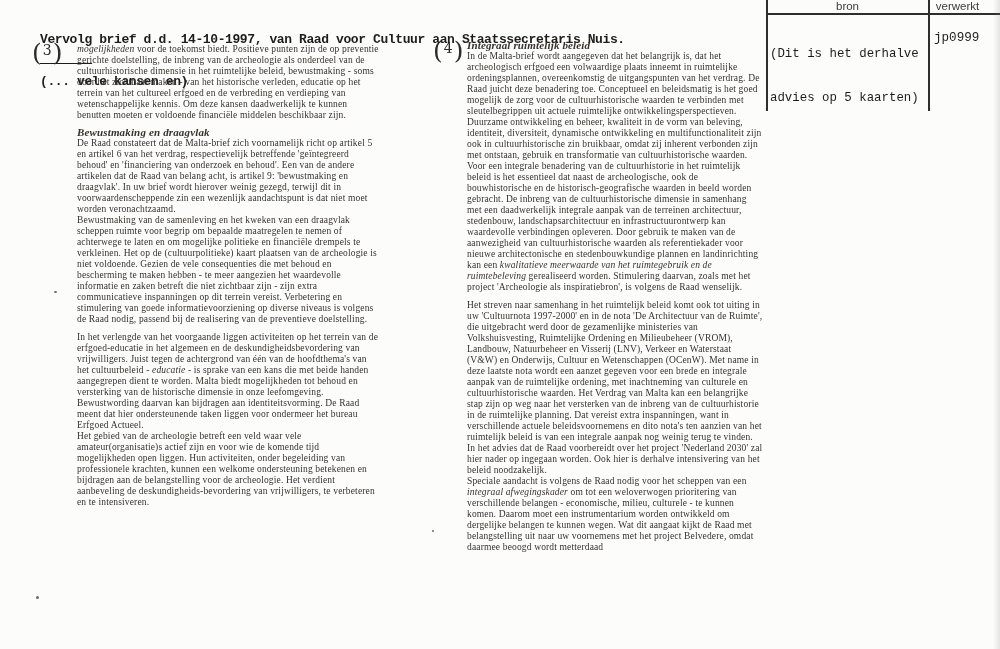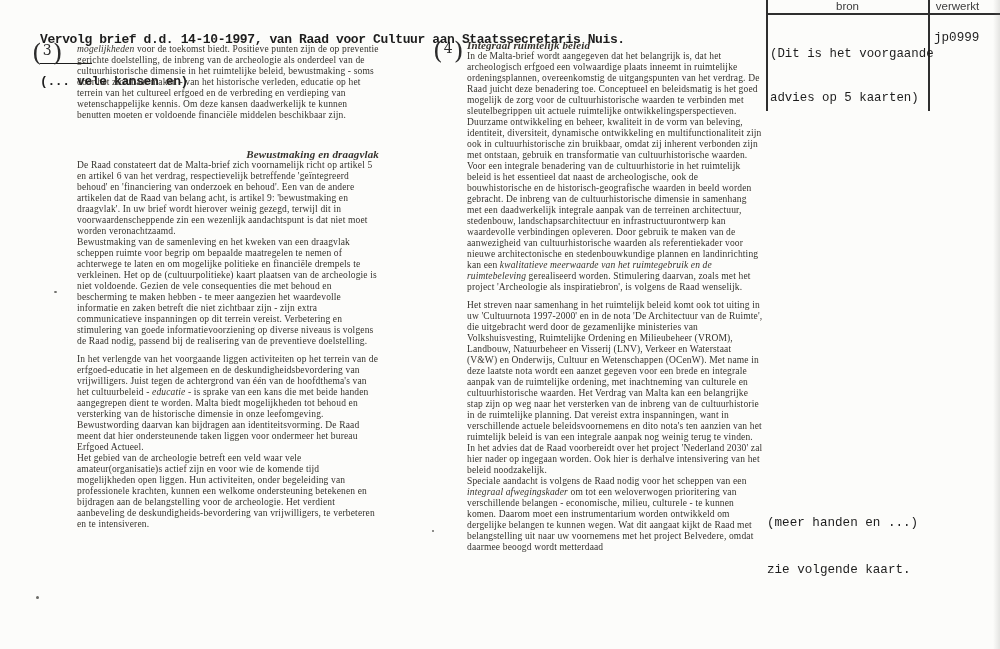--- a/index.html
+++ b/index.html
@@ -61,21 +61,21 @@
   .col p.gap-before { margin-top: 7px; }
   .col .em { font-style: italic; }
   .col .b  { font-weight: normal; }
   .col h3 {
     margin: 0;
     font-size: 11px;
     line-height: 11px;
     font-style: italic;
     font-weight: 600;
   }
-  .col h3.gap-before { margin-top: 28px; text-align: right; }
+  .col h3.gap-before { margin-top: 6px; }
   
   .vline { position: absolute; width: 1.5px; background: #2e2e2e; }
   .hline { position: absolute; height: 1.5px; background: #2e2e2e; }
   .col-header {
     position: absolute;
     top: 0;
     font-family: "Liberation Sans", sans-serif;
     font-size: 11.5px;
     line-height: 13px;
     color: #3d3d3d;
@@ -144,29 +144,25 @@
     <p class="gap-before"><span>Het streven naar samenhang in het ruimtelijk beleid komt ook tot uiting in uw 'Cultuurnota 1997-2000' en in de nota 'De Architectuur van de Ruimte', die uitgebracht werd door de gezamenlijke ministeries van Volkshuisvesting, Ruimtelijke Ordening en Milieubeheer (VROM), Landbouw, Natuurbeheer en Visserij (LNV), Verkeer en Waterstaat (V&amp;W) en Onderwijs, Cultuur en Wetenschappen (OCenW). Met name in deze laatste nota wordt een aanzet gegeven voor een brede en integrale aanpak van de ruimtelijke ordening, met inachtneming van culturele en cultuurhistorische waarden. Het Verdrag van Malta kan een belangrijke stap zijn op weg naar het versterken van de inbreng van de cultuurhistorie in de ruimtelijke planning. Dat vereist extra inspanningen, want in verschillende actuele beleidsvoornemens en dito nota's ten aanzien van het ruimtelijk beleid is van een integrale aanpak nog weinig terug te vinden. In het advies dat de Raad voorbereidt over het project 'Nederland 2030' zal hier nader op ingegaan worden. Ook hier is derhalve intensivering van het beleid noodzakelijk.</span><br><span>Speciale aandacht is volgens de Raad nodig voor het scheppen van een </span><span class="em">integraal afwegingskader</span><span> om tot een weloverwogen prioritering van verschillende belangen - economische, milieu, culturele -  te kunnen komen. Daarom moet een instrumentarium worden ontwikkeld om dergelijke belangen te kunnen wegen. Wat dit aangaat kijkt de Raad met belangstelling uit naar uw voornemens met het project Belvedere, omdat daarmee beoogd wordt metterdaad</span></p>
   </div>
 
   <div class="vline" style="left:766px; top:0; height:111px;"></div>
   <div class="vline" style="left:928px; top:0; height:111px;"></div>
   <div class="hline" style="left:766px; top:13px; width:234px;"></div>
   <div class="col-header" style="left:767px; width:161px;">bron</div>
   <div class="col-header" style="left:924px; width:67px;">verwerkt</div>
 
   <div class="typewriter bron-note">
-    <div>(Dit is het voorgaande</div>
+    <div>(Dit is het derhalve</div>
     <div>advies op 5 kaarten)</div>
   </div>
   <div class="typewriter verwerkt-code">jp0999</div>
 
-  <div class="typewriter footer-note">
-    <div>(meer handen en ...)</div>
-    <div>zie volgende kaart.</div>
-  </div>
 
   <div class="speck" style="left:54px; top:291px; width:3px; height:2px;"></div>
   <div class="speck" style="left:36px; top:596px; width:3px; height:3px;"></div>
   <div class="speck" style="left:432px; top:530px; width:2px; height:2px;"></div>
 
   <div class="scan-edge"></div>
 
 </div>
 
 </body></html>

